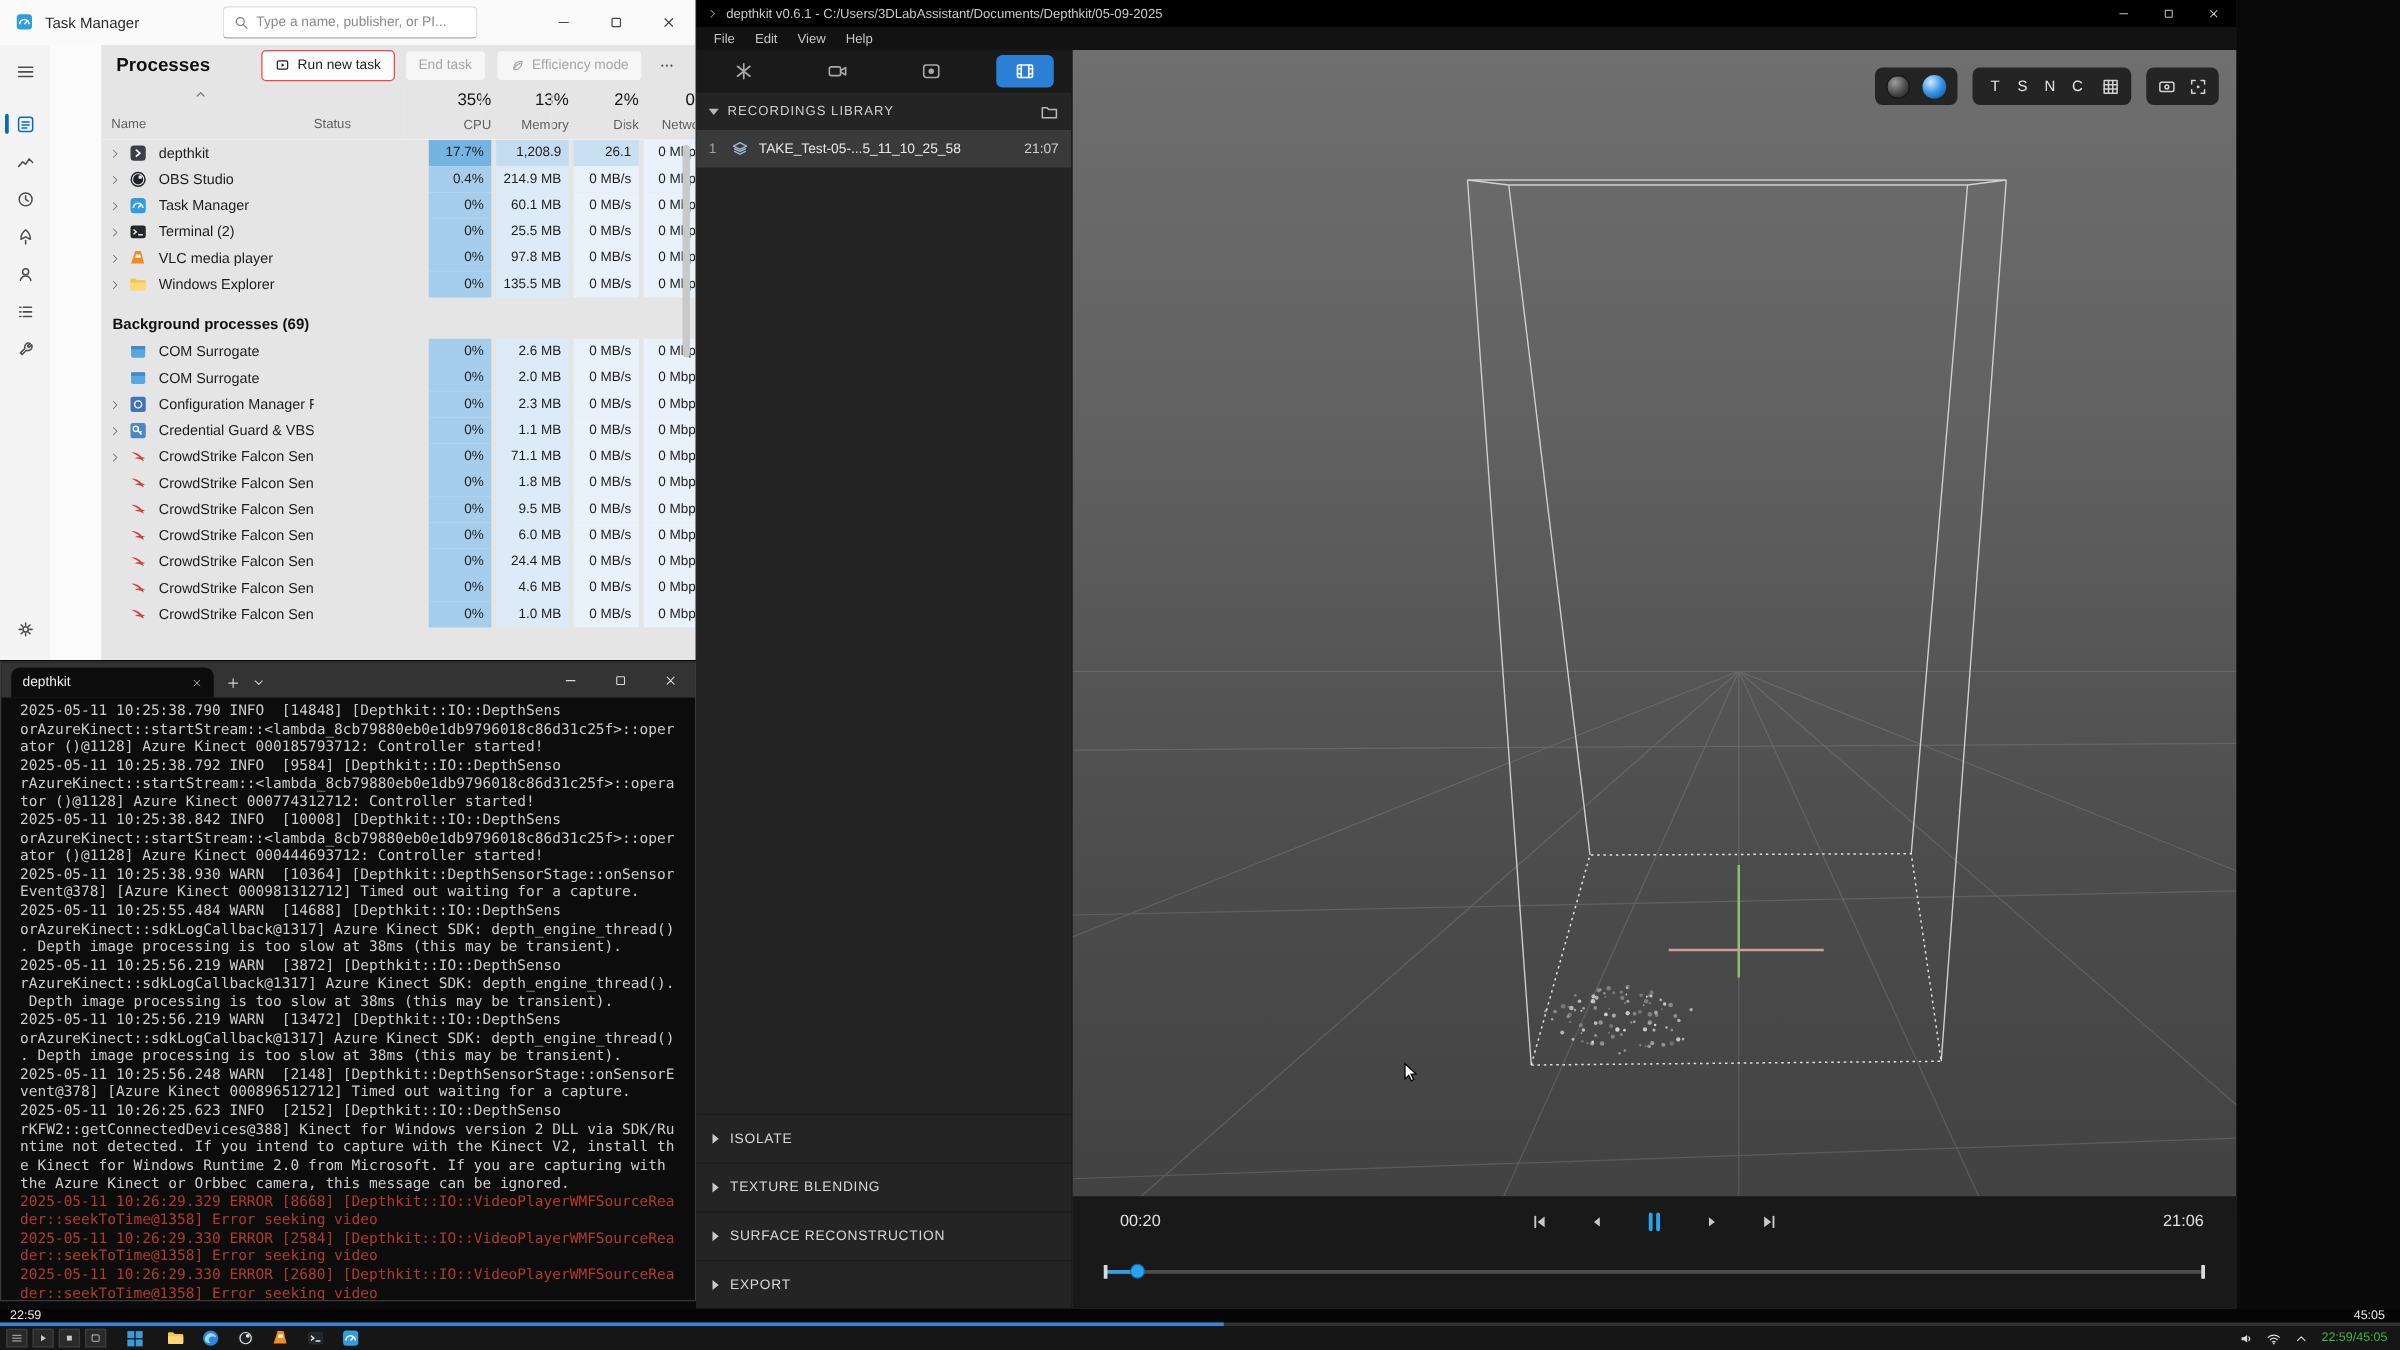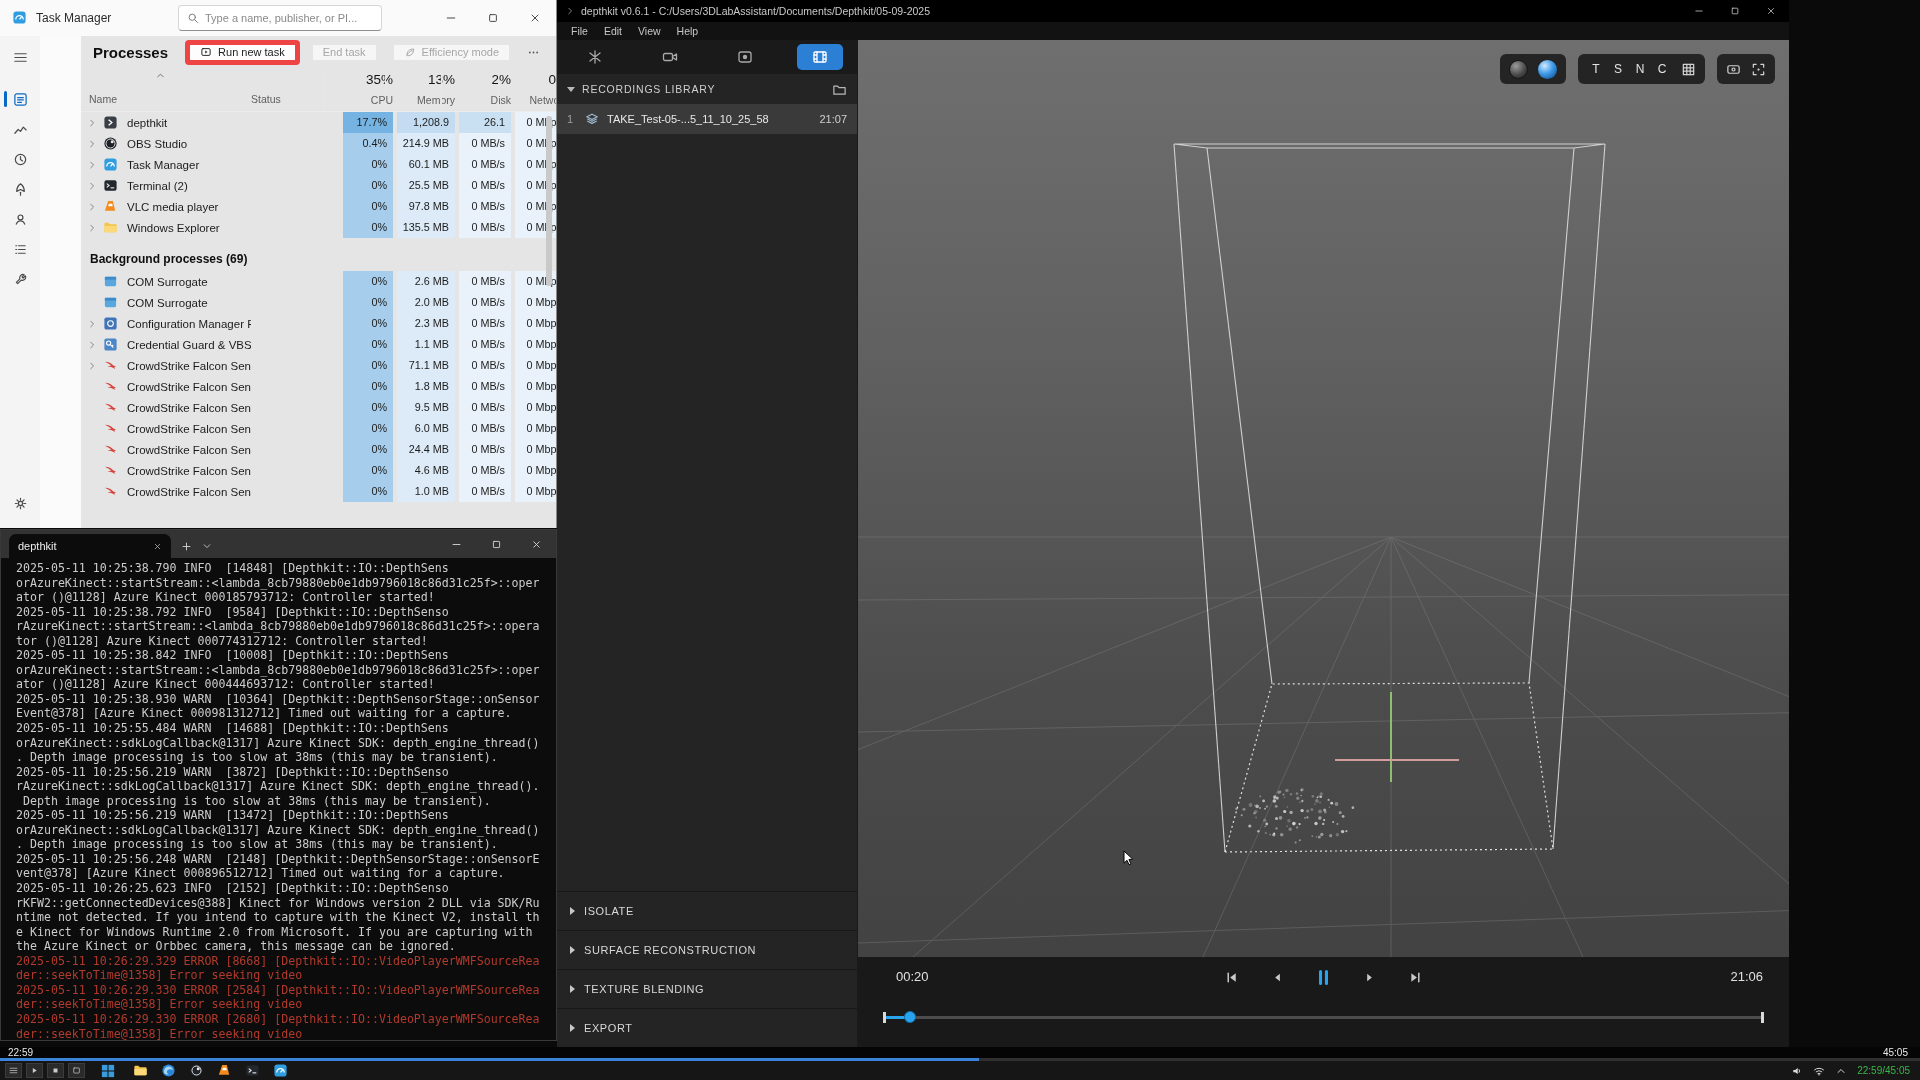--- a/index.html
+++ b/index.html
@@ -25,21 +25,21 @@
   .tm-rail-item svg { width:15px; height:15px; }
   .tm-rail-menu { margin:6px 0 12px; }
   .tm-rail-item.selected { color:#0a69c5; }
   .tm-rail-item.selected::before { content:""; position:absolute; left:4px; top:7px; width:3px; height:16px; border-radius:2px; background:#0a69c5; }
   .tm-rail-settings { position:absolute; bottom:10px; left:0; }
 
   .tm-content { position:absolute; left:40px; top:36px; right:0; bottom:0; background:#e5e5e5;margin-left:41px; }
   .tm-toolbar { position:absolute; top:0; left:0; right:0; height:32px; display:flex; align-items:center; padding:0 12px 0 12px; }
   .tm-page-title { font-size:15px; font-weight:700; color:#111; }
   .tm-actions { margin-left:auto; display:flex; align-items:center; gap:8px; }
-  .tm-btn { height:25px; display:flex; align-items:center; gap:6px; padding:0 10px; background:#fdfdfd; border:5px solid #ef4444; border-radius:4px; font-size:11px; color:#222; font-family:inherit; }
+  .tm-btn { height:25px; display:flex; align-items:center; gap:6px; padding:0 10px; background:#fdfdfd; border:1px solid #ef4444; border-radius:4px; font-size:11px; color:#222; font-family:inherit; }
   .tm-btn .bic svg { width:12px; height:12px; }
   .tm-btn.disabled { color:#a6a6a6; background:#f6f6f6; border-color:#e5e5e5; }
   .tm-morebtn { width:22px; height:24px; display:flex; align-items:center; justify-content:center; color:#555; }
   .tm-morebtn svg { width:13px; height:13px; }
 
   .tm-theader { position:absolute; top:32px; left:0; width:503px; height:44px; border-bottom:1px solid #ececec; }
   .sortc { position:absolute; left:74px; top:2px; color:#666; }
   .sortc svg { width:11px; height:11px; }
   .h-name { position:absolute; left:8px; bottom:6px; font-size:10.5px; color:#5f5f5f; }
   .h-status { position:absolute; left:170px; bottom:6px; font-size:10.5px; color:#5f5f5f; }
@@ -737,25 +737,25 @@
             <span class="dk-item-dur">21:07</span>
           </div>
         </div>
       <div class="dk-sections">
           <div class="dk-section">
             <span class="tri-right"></span>
             <span>ISOLATE</span>
           </div>
           <div class="dk-section">
             <span class="tri-right"></span>
-            <span>SURFACE RECONSTRUCTION</span>
+            <span>TEXTURE BLENDING</span>
           </div>
           <div class="dk-section">
             <span class="tri-right"></span>
-            <span>TEXTURE BLENDING</span>
+            <span>SURFACE RECONSTRUCTION</span>
           </div>
           <div class="dk-section">
             <span class="tri-right"></span>
             <span>EXPORT</span>
           </div>
         </div>
     </div>
 
     <div class="dk-viewport">
       <svg class="scene" width="1063" height="917" viewBox="0 0 1063 917">

